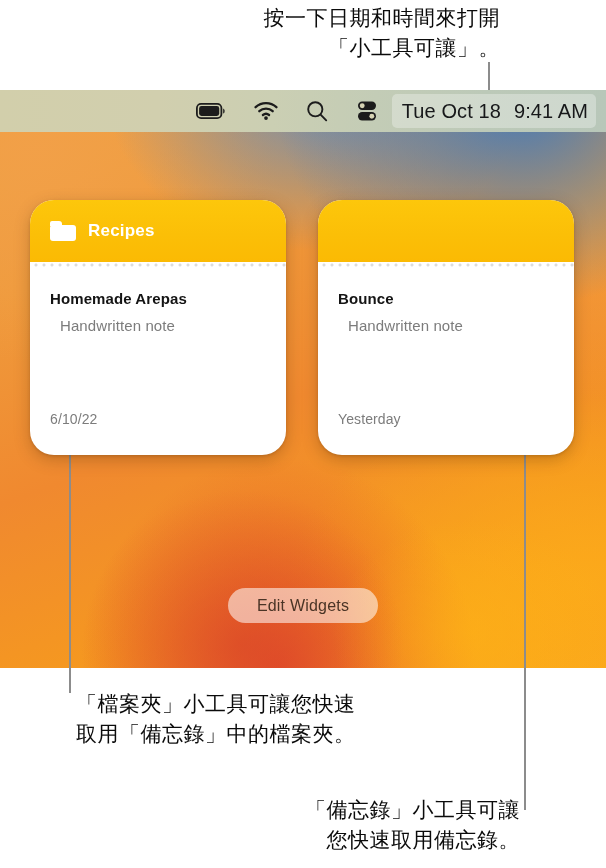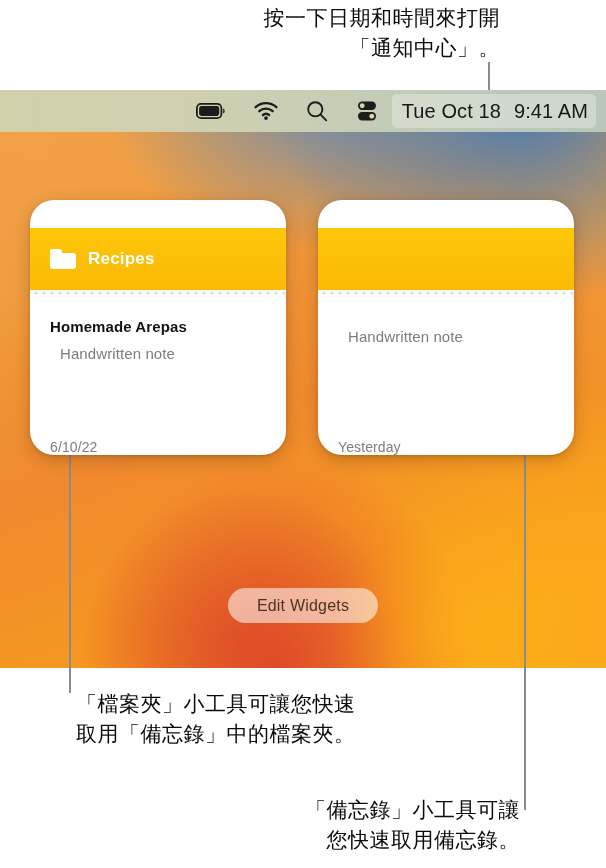--- a/index.html
+++ b/index.html
@@ -148,21 +148,20 @@
   #widget-recipes { left: 30px;  top: 110px; }
   #widget-bounce  { left: 318px; top: 110px; }
 
   .widget-header {
     height: 62px;
     background: linear-gradient(180deg, #fdc70b 0%, #fbbf07 55%, #fbba03 100%);
     display: flex;
     align-items: center;
     padding: 0 0 0 20px;
     box-sizing: border-box;
-    margin-top: 28px;
   }
   .widget-header .folder-icon {
     width: 26px;
     height: 20px;
     position: relative;
     margin-right: 12px;
     flex: 0 0 auto;
   }
   .folder-icon .tab {
     position: absolute;
@@ -237,21 +236,21 @@
     color: #4a3426;
     letter-spacing: 0.2px;
     z-index: 4;
     text-align: center;
   }
 </style>
 </head>
 <body>
 
 <div class="callout" id="callout-top">按一下日期和時間來打開
-「通知中心」。</div>
+「小工具可讓」。</div>
 <div class="leader" id="leader-top"></div>
 
 <div id="desktop">
   <div id="wallpaper"></div>
 
   <div class="widget" id="widget-recipes">
     <div class="widget-header">
       <span class="folder-icon">
         <span class="tab"></span>
           <span class="body"></span>
@@ -265,20 +264,21 @@
       <span class="note-date">6/10/22</span>
     </div>
   </div>
 
   <div class="widget" id="widget-bounce">
     <div class="widget-header">
       <span class="widget-title"></span>
     </div>
     <div class="perforation"></div>
     <div class="widget-body">
+      <p class="note-title">Bounce</p>
       <p class="note-sub">Handwritten note</p>
       <span class="note-date">Yesterday</span>
     </div>
   </div>
 
   <div id="edit-widgets">Edit Widgets</div>
 </div>
 
 <div id="menubar">
   <div id="menubar-items">

